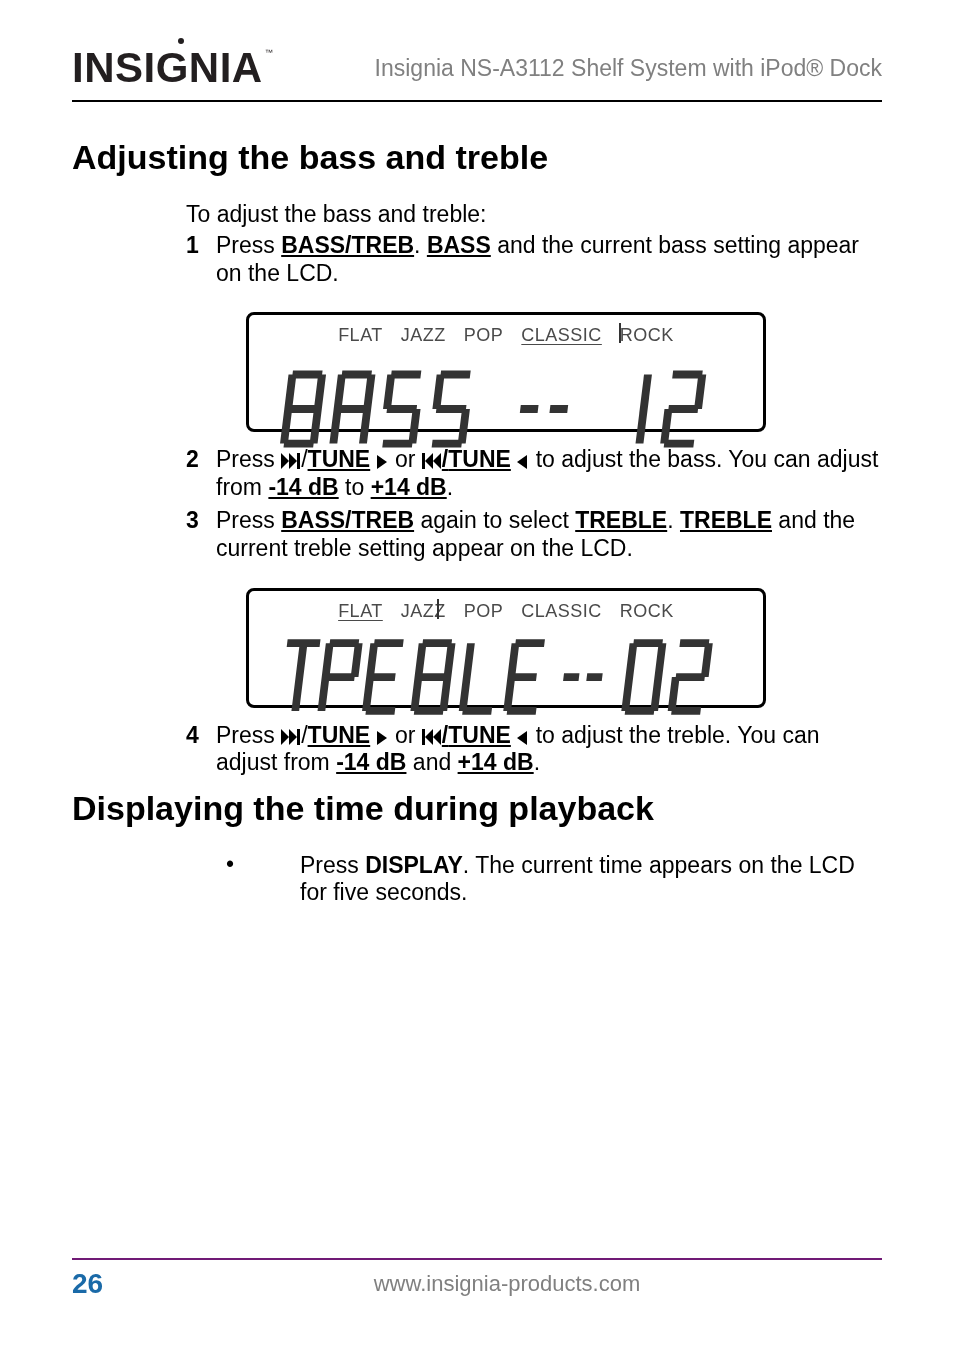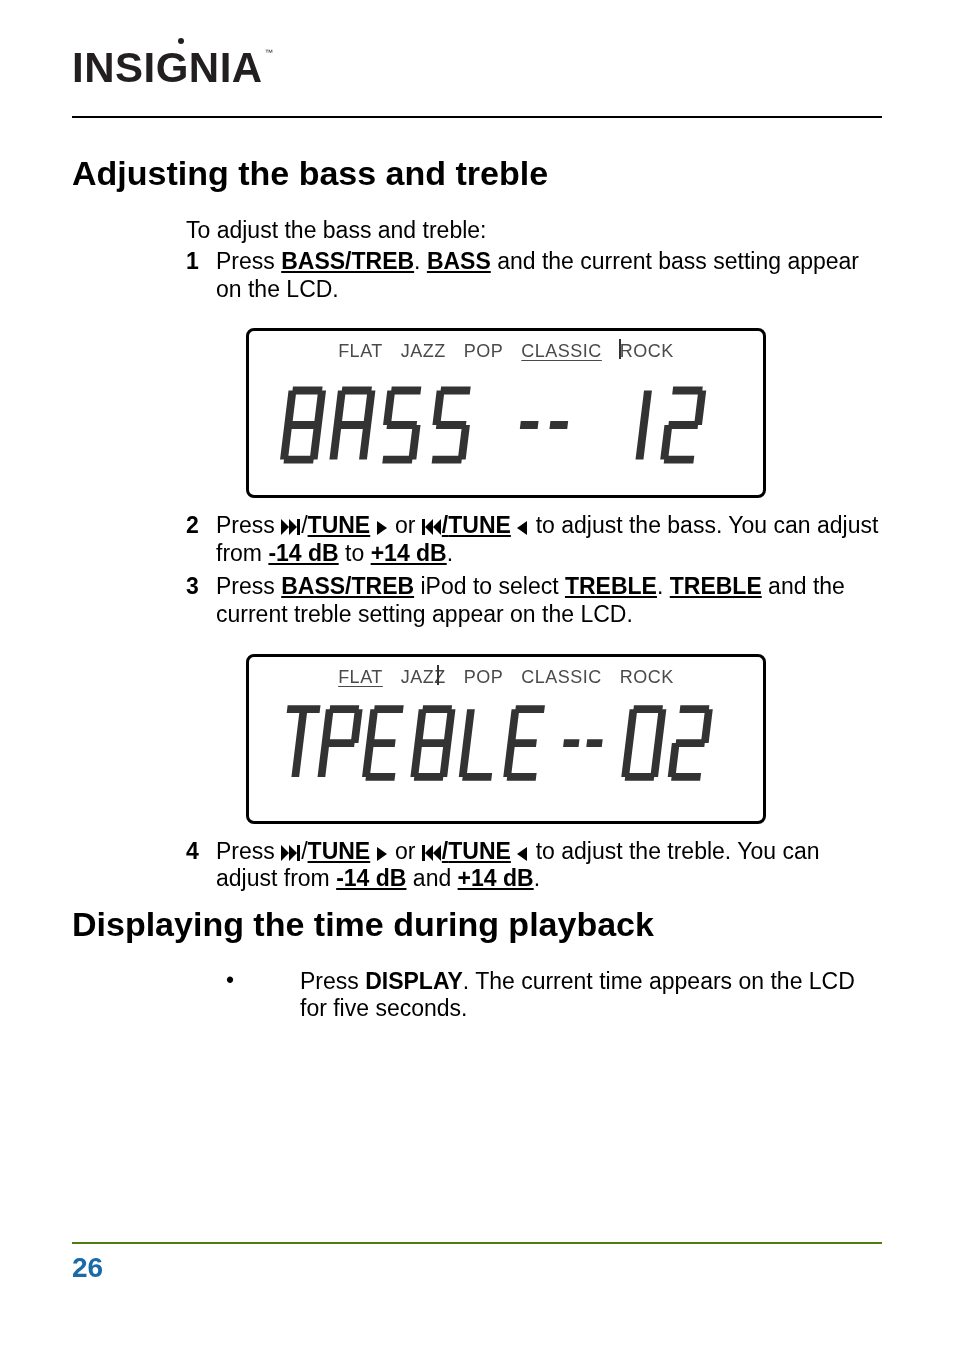--- a/index.html
+++ b/index.html
@@ -1,57 +1,58 @@
 <!DOCTYPE html>
 <html><head>
 <meta charset="utf-8">
 <style>
   * { box-sizing: border-box; margin: 0; padding: 0; }
   html, body { width: 954px; height: 1352px; background: #fff; font-family: Arial, Helvetica, sans-serif; color: #000; }
   .page { width: 954px; height: 1352px; position: relative; padding: 44px 72px 0 72px; }
-  .header-row { display: flex; align-items: center; justify-content: space-between; border-bottom: 2px solid #000; padding-bottom: 24px; margin-bottom: 36px; }
+  .header-row { display: flex; align-items: center; justify-content: space-between; border-bottom: 2px solid #000; padding-bottom: 8px; margin-bottom: 36px; }
   .logo { display: flex; align-items: flex-start; }
   .logo-text { font-family: Arial, Helvetica, sans-serif; font-weight: 900; font-size: 42px; letter-spacing: 0.5px; color: #231f20; position: relative; }
   .logo-dot { position: absolute; top: -6px; left: 106px; width: 6px; height: 6px; background: #231f20; border-radius: 50%; }
   .logo-tm { font-size: 8px; vertical-align: top; margin-left: 2px; position: relative; top: 4px; font-weight: 400;}
   .header-title { color: #808080; font-size: 23px; }
   h2.section { font-size: 34px; font-weight: 700; margin: 20px 0 24px 0; }
   .indent { margin-left: 114px; }
   .subhead { font-weight: 400; font-size: 23px; margin-bottom: 4px; }
   .step { display: flex; margin-bottom: 6px; }
   .step-num { width: 30px; flex: 0 0 30px; font-weight: 700; font-size: 23px; }
   .step-body { font-size: 23px; line-height: 1.2; }
   .step-body b { font-weight: 700; text-decoration: underline; }
   .bullet { display: flex; margin-left: 40px; }
   .bullet .dot { width: 26px; flex: 0 0 26px; font-size: 23px; line-height: 1.1; }
   .bullet .btxt { font-size: 23px; line-height: 1.2; margin-left: 48px; }
   .lcd-wrap { margin: 14px 0 14px 60px; }
-  .lcd { width: 520px; height: 170px; border: 3px solid #000; border-radius: 8px; padding: 10px 20px 8px 20px; position: relative; margin-top: 25px; }
+  .lcd { width: 520px; height: 120px; border: 3px solid #000; border-radius: 8px; padding: 10px 20px 8px 20px; position: relative; margin-top: 25px; }
   .lcd-top { display: flex; gap: 14px; justify-content: center; font-family: Arial, sans-serif; font-size: 18px; font-weight: 400; color: #4a4a4a; letter-spacing: 0.5px; }
   .lcd-top .item { padding: 0 2px; }
   .lcd-top .sel { text-decoration: underline; text-underline-offset: 3px; }
   .lcd-cursor { position: absolute; top: 8px; width: 2px; height: 20px; background: #333; }
   .seg-row { display: flex; gap: 4px; margin-top: 18px; height: 92px; align-items: flex-end; }
   .seg-row.d2 { margin-top: 10px; }
   .icon-ff, .icon-rw, .icon-play, .icon-playrev { display: inline-block; vertical-align: -2px; }
-  .footer { position: absolute; bottom: 68px; left: 72px; right: 72px; border-top: 2px solid #4d7c0f; padding-top: 8px; display: flex; align-items: center; }
+  .footer { position: absolute; bottom: 52px; left: 72px; right: 72px; border-top: 2px solid #701a75; padding-top: 8px; display: flex; align-items: center; }
   .pageno { color: #1a6aa8; font-weight: 700; font-size: 28px; width: 60px; }
   .footerurl { flex: 1; text-align: center; color: #808080; font-size: 22px; }
 </style>
 </head>
 <body>
 
 <div class="page">
 
   <div class="header-row">
     <div class="logo">
       <span class="logo-text">
         <span>INSIGNIA</span><span class="logo-dot"></span><span class="logo-tm">™</span>
       </span>
     </div>
+    <div class="header-title">Insignia NS-A3112 Shelf System with iPod® Dock</div>
   </div>
 
   <h2 class="section">Adjusting the bass and treble</h2>
 
   <div class="indent">
     <div class="subhead">To adjust the bass and treble:</div>
 
     <div class="step">
       <div class="step-num">1</div>
       <div class="step-body">
@@ -113,21 +114,21 @@
         <svg class="icon-playrev" width="12" height="14">
             <polygon points="10,0 0,7 10,14" fill="#000"></polygon>
           </svg>
         <span> to adjust the bass. You can adjust from </span><b>-14 dB</b><span> to </span><b>+14 dB</b><span>.</span>
       </div>
     </div>
 
     <div class="step">
       <div class="step-num">3</div>
       <div class="step-body">
-        <span>Press </span><b>BASS/TREB</b><span> iPod to select </span><b>TREBLE</b><span>. </span><b>TREBLE</b><span> and the current treble setting appear on the LCD.</span>
+        <span>Press </span><b>BASS/TREB</b><span> again to select </span><b>TREBLE</b><span>. </span><b>TREBLE</b><span> and the current treble setting appear on the LCD.</span>
       </div>
     </div>
 
     <div class="lcd-wrap">
       <div class="lcd">
         <div class="lcd-top">
           <span class="item sel">FLAT</span>
           <span class="item">JAZZ</span>
           <span class="item">POP</span>
           <span class="item">CLASSIC</span>
@@ -193,15 +194,16 @@
     <div class="bullet">
       <div class="dot">•</div>
       <div class="btxt">
         <span>Press </span><b>DISPLAY</b><span>. The current time appears on the LCD for five seconds.</span>
       </div>
     </div>
   </div>
 
   <div class="footer">
     <div class="pageno">26</div>
+    <div class="footerurl">www.insignia-products.com</div>
   </div>
 
 </div>
 
 </body></html>

